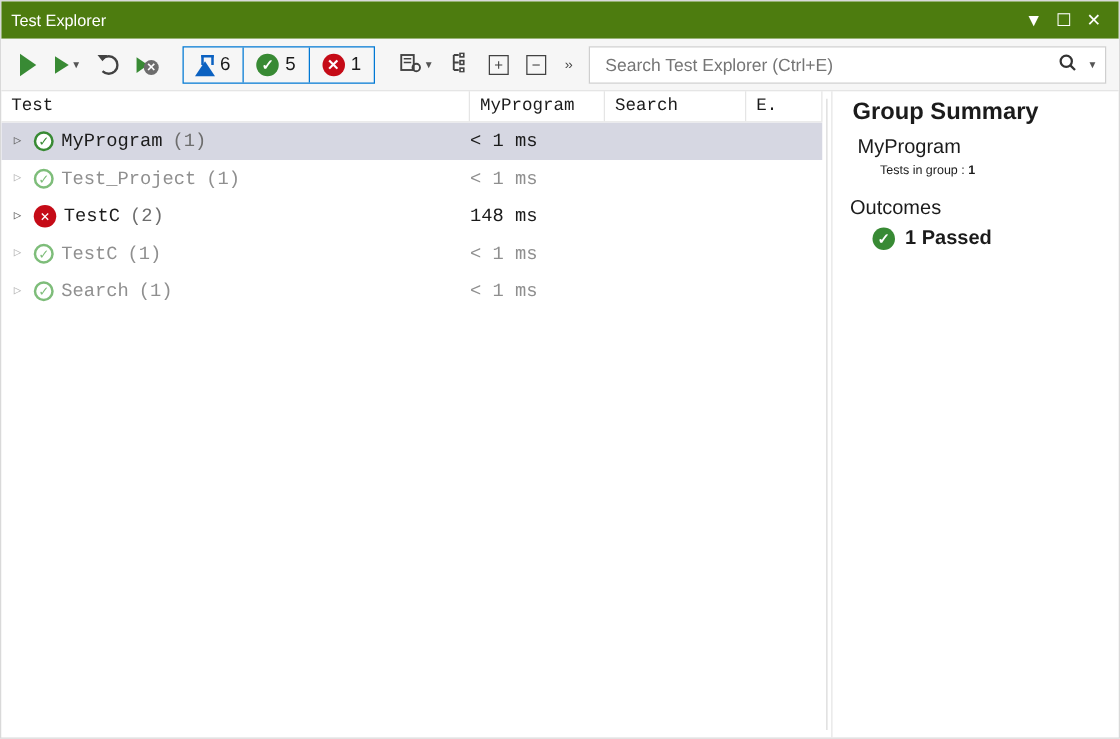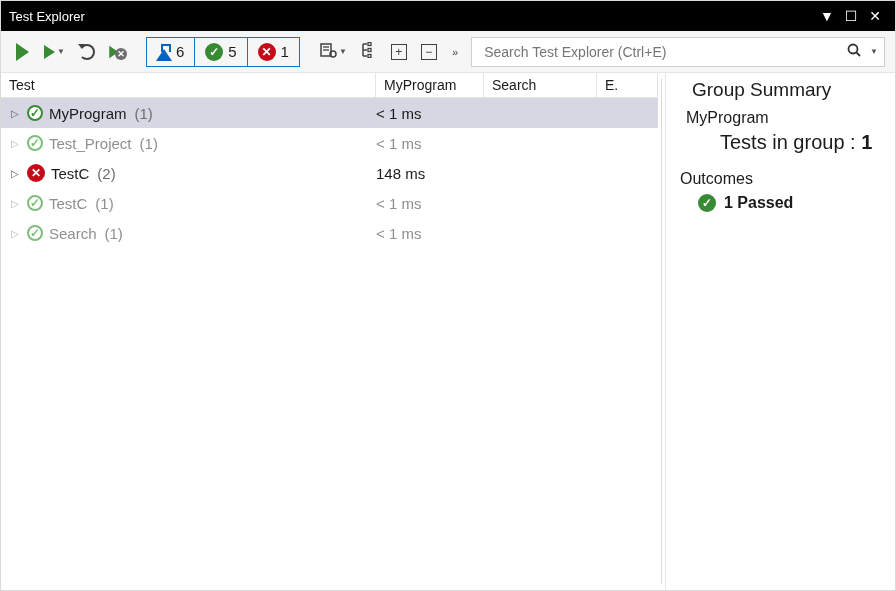--- a/index.html
+++ b/index.html
@@ -12,21 +12,21 @@
     width: 896px;
     height: 591px;
     overflow: hidden;
     display: flex;
     flex-direction: column;
     border: 1px solid #d9d9d9;
   }
   
   .titlebar {
     height: 30px;
-    background: #000000;
+    background: #4d7c0f;
     color: #fff;
     display: flex;
     align-items: center;
     padding: 0 8px;
   }
   .titlebar .title { font-size: 13px; }
   .titlebar .spacer { flex: 1; }
   .titlebar .winbtn { width: 24px; text-align: center; font-size: 14px; cursor: pointer; }
   
   .toolbar {
@@ -77,44 +77,44 @@
     height: 30px;
     padding: 0 6px 0 10px;
     margin-left: 4px;
   }
   .search-wrap input {
     border:none; outline:none; flex:1; font-size:14px; color:#6d6d6d; background:transparent;
   }
   .search-icon { color:#444; padding:0 4px; cursor:pointer;}
   
   .main { flex:1; display:flex; min-height:0; }
-  .left-pane { flex:1; display:flex; flex-direction:column; min-width:0; }
+  .left-pane { flex:1; display:flex; flex-direction:column; min-width:0;font-family:Liberation Mono, monospace; }
   .headers { display:flex; height:25px; border-bottom:1px solid #e5e5e5; font-size:14px; color:#1b1b1b;}
   .hcell { border-right:1px solid #e5e5e5; padding: 2px 8px; display:flex; align-items:center;}
   .hcell.test { width: 375px;}
   .hcell.duration { width:108px;}
   .hcell.traits { width:113px;}
   .hcell.err { flex:1; min-width:20px;}
   .rows { flex:1; overflow:auto; }
   .row { display:flex; height:30px; align-items:center; font-size:15px;}
   .row.selected { background:#d6d7e2;}
   .row.dim .rname, .row.dim .rcount, .row.dim .rdur { color:#8f8f8f; }
   .row .rtest { width:375px; display:flex; align-items:center; gap:6px; padding-left:10px;}
   .row .rdur  { width:108px; text-align:left; padding-right:10px;}
   .row .chev { width:10px; display:inline-block; color:#606060; font-size:10px;}
   .row .rname { color:#1b1b1b; }
   .row .rcount { color:#6d6d6d; margin-left:2px;}
   .row.dim .chev { color:#b5b5b5;}
   .vsplit { width:7px; cursor:col-resize; background:transparent; position:relative;}
   .vsplit::before { content:""; position:absolute; left:3px; top:6px; bottom:6px; width:1px; background:#d9d9d9;}
   
   .right-pane { width:230px; border-left:1px solid #e5e5e5; padding:6px 12px 0 14px; }
-  .right-pane h2 { margin:0 0 8px 12px; font-size:19px; font-weight:400;}
+  .right-pane h2 { margin:0 0 8px 2px; font-size:19px; font-weight:700;}
   .right-pane .groupname { margin-left:6px; font-size:16px;}
-  .right-pane .tests-in { margin-left:40px; font-size:20px; margin-top:4px;}
+  .right-pane .tests-in { margin-left:24px; font-size:10px; margin-top:4px;}
   .right-pane .tests-in b { font-weight:700; }
   .right-pane .outcomes { margin-top:16px; font-size:16px;}
   .right-pane .outcome-row { margin-top:6px; margin-left:18px; display:flex; align-items:center; gap:8px; font-size:16px;}
   
   .play-green { width:0;height:0;border-left:11px solid #388a34;border-top:7px solid transparent;border-bottom:7px solid transparent; display:inline-block;}
   .play-hollow {
     width:0;height:0;
     border-left:11px solid #f6f6f6;
     border-top:7px solid transparent;
     border-bottom:7px solid transparent;

